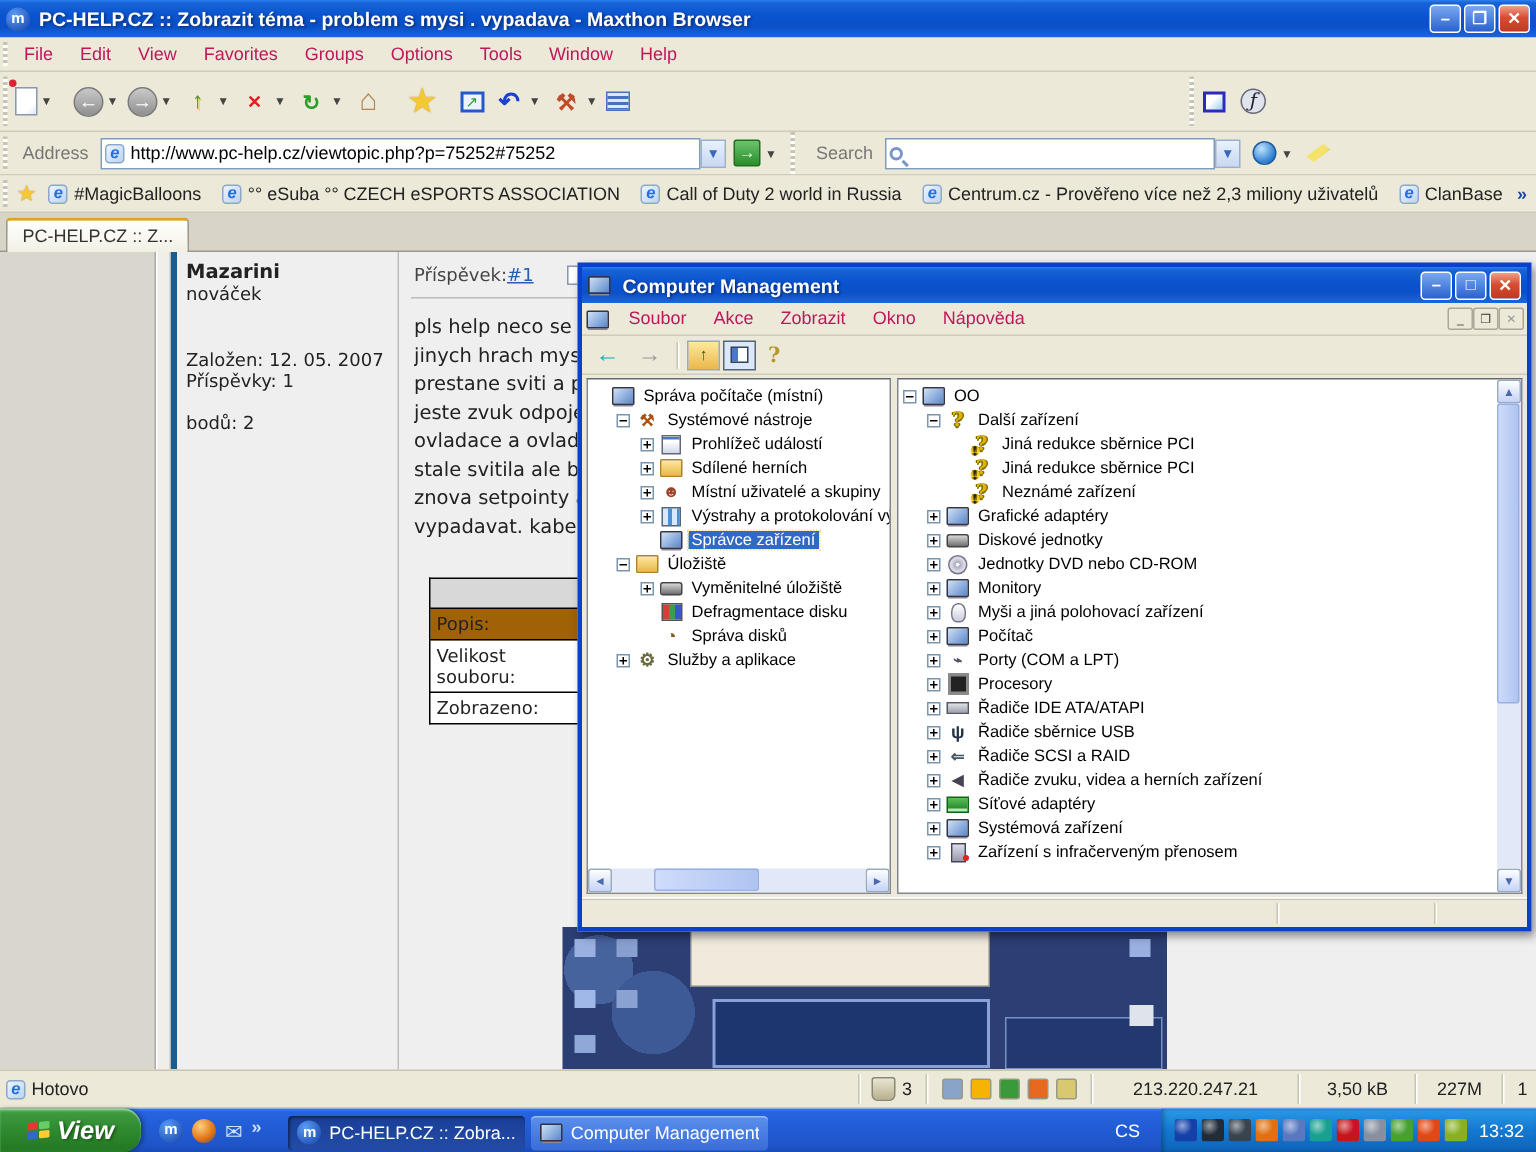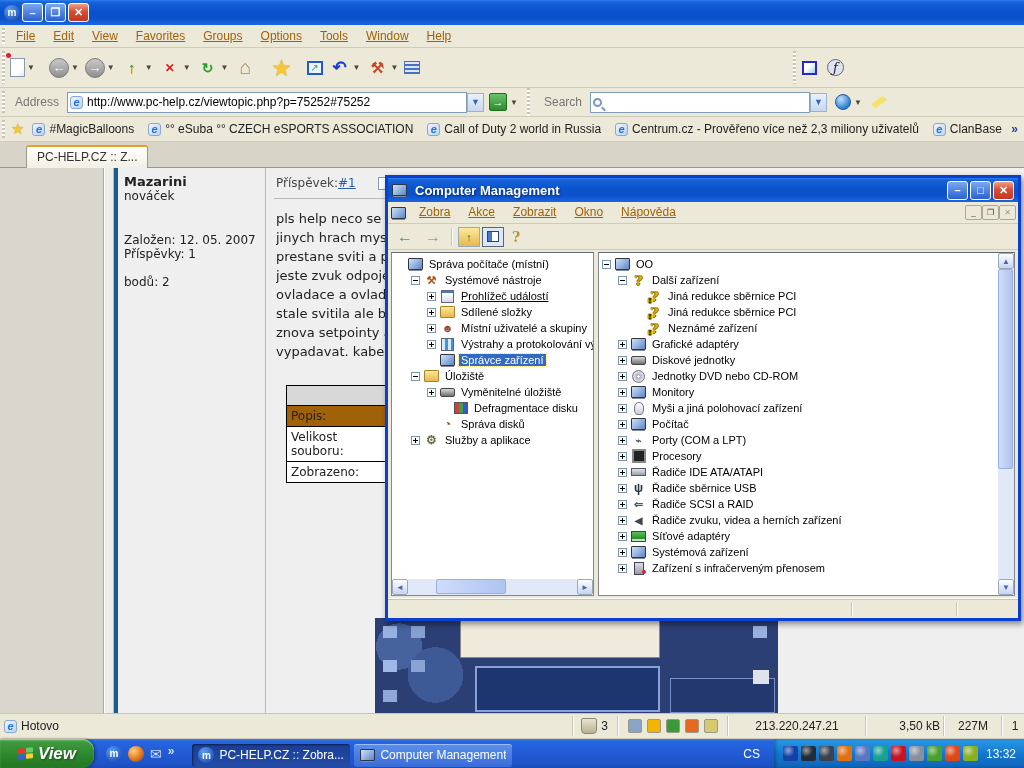--- a/index.html
+++ b/index.html
@@ -8,21 +8,21 @@
   .abs { position:absolute; }
 
   
   .xp-titlebar { background:linear-gradient(180deg,#2a80f2 0%,#1863d6 8%,#0a54d0 40%,#0a50c8 70%,#1a66e0 100%);
     color:#fff; font-weight:bold; display:flex; align-items:center; padding:0 4px; }
   .xp-btn { width:21px; height:19px; border:1px solid #fff; border-radius:3px; margin-left:2px;
     background:linear-gradient(180deg,#7ba8f0,#2a61cf); color:#fff; font-size:11px; font-weight:bold;
     display:flex; align-items:center; justify-content:center; }
   .xp-btn.close { background:linear-gradient(180deg,#f0a088,#d84c32 45%,#c03a20); }
   .bar { background:#ece9d8; border-bottom:1px solid #d0ccbc; }
-  .menu-item { display:inline-block; padding:3px 9px 4px; color:#a16207;text-decoration:underline; }
+  .menu-item { display:inline-block; padding:3px 9px 4px; color:#be185d; }
   .vsep { width:2px; height:80%; border-left:1px solid #c8c4b4; border-right:1px solid #fff; margin:0 3px; align-self:center; }
   .grip { width:4px; align-self:stretch; margin:3px 2px;
     background:repeating-linear-gradient(180deg,#c8c4b4 0 2px,#fff 2px 4px); width:3px; }
 
   
   .tbtn { display:flex; align-items:center; padding:2px 3px; height:32px; }
   .tbtn .drop { font-size:8px; color:#444; margin-left:2px; }
   .gi { width:22px; height:22px; display:flex; align-items:center; justify-content:center; position:relative; font-weight:bold; }
   .gi-page { width:15px; height:19px; background:linear-gradient(135deg,#fff 70%,#dfe8f4); border:1px solid #8898b0; }
   .gi-circle { width:20px; height:20px; border-radius:50%; background:linear-gradient(180deg,#c9c9c9,#8f8f8f); border:1px solid #7a7a7a;
@@ -52,21 +52,21 @@
   .gi-lens { width:9px; height:9px; border:2px solid #7a96c8; border-radius:50%; position:relative; }
   .gi-lens::after { content:""; position:absolute; width:5px; height:2px; background:#7a96c8; transform:rotate(45deg); left:6px; top:8px; }
 
   
   .field { background:#fff; border:1px solid #7f9db9; display:flex; align-items:center; height:21px; padding:0 2px; }
   .dropbox { width:17px; height:19px; background:linear-gradient(180deg,#e9f1fc,#c7d8f2); border:1px solid #9ab0d0;
     color:#3a68b8; font-size:9px; display:flex; align-items:center; justify-content:center; }
 
   
   .tab { border:1px solid #9a9a8a; border-bottom:none; border-top:2px solid #e8a020; background:linear-gradient(180deg,#fff,#f2f0e4);
-    border-radius:3px 3px 0 0; padding:3px 10px 4px; color:#333;margin-left:22px; }
+    border-radius:3px 3px 0 0; padding:3px 10px 4px; color:#333; }
 
   
   .forum-text { font-family:"DejaVu Sans", sans-serif; color:#222; }
 
   
   #cm-window { border:3px solid #0a3fd0; box-shadow:2px 3px 6px rgba(0,0,0,.45); background:#ece9d8; }
   .cm-pane { background:#fff; border:1px solid #828790; border-top-color:#646a72; }
 
   
   .trow { height:16px; display:flex; align-items:center; white-space:nowrap; font-size:11px; color:#000; }
@@ -133,20 +133,21 @@
   .taskbtn.active { background:linear-gradient(180deg,#1a3e96,#234ca8); box-shadow:inset 1px 1px 2px rgba(0,0,0,.5); }
   .trayicon { width:15px; height:15px; border-radius:2px; margin-left:3px; flex:none; }
 </style>
 </head>
 <body>
 
 <div class="abs" style="left:0;top:0;width:1024px;height:739px;background:#ece9d8;">
 
   <div class="abs xp-titlebar" style="left:0;top:0;width:1024px;height:25px;">
     <span class="gi-maxthon">m</span>
+    <span style="margin-left:6px;font-size:13px;text-shadow:1px 1px 2px #0a2a6a;flex:1;white-space:nowrap;overflow:hidden;">PC-HELP.CZ :: Zobrazit téma - problem s mysi . vypadava - Maxthon Browser</span>
     <span class="xp-btn">–</span>
     <span class="xp-btn">❐</span>
     <span class="xp-btn close">✕</span>
   </div>
 
   <div class="abs bar" style="left:0;top:25px;width:1024px;height:23px;display:flex;align-items:center;">
     <span class="grip"></span>
     <span id="browser-menu" style="display:flex;">
         <span class="menu-item">File</span>
         <span class="menu-item">Edit</span>
@@ -355,42 +356,42 @@
     <span id="status-icons" style="display:flex;align-items:center;gap:5px;margin:0 6px;">
         <span style="width: 14px; height: 14px; border-radius: 2px; border: 1px solid rgb(153, 153, 136); background: rgb(138, 164, 200);"></span>
         <span style="width: 14px; height: 14px; border-radius: 2px; border: 1px solid rgb(153, 153, 136); background: rgb(244, 180, 0);"></span>
         <span style="width: 14px; height: 14px; border-radius: 2px; border: 1px solid rgb(153, 153, 136); background: rgb(58, 154, 58);"></span>
         <span style="width: 14px; height: 14px; border-radius: 2px; border: 1px solid rgb(153, 153, 136); background: rgb(232, 104, 32);"></span>
         <span style="width: 14px; height: 14px; border-radius: 2px; border: 1px solid rgb(153, 153, 136); background: rgb(216, 200, 112);"></span>
       </span>
     <span class="vsep"></span>
     <span style="width:130px;text-align:center;">213.220.247.21</span>
     <span class="vsep"></span>
-    <span style="width:70px;text-align:right;">3,50 kB</span>
+    <span style="width:70px;text-align:center;">3,50 kB</span>
     <span class="vsep"></span>
     <span style="width:50px;text-align:center;">227M</span>
     <span class="vsep"></span>
     <span style="width:18px;text-align:center;">1</span>
   </div>
 </div>
 
 <div id="cm-window" class="abs" style="left:385px;top:175px;width:636px;height:446px;">
 
   <div class="xp-titlebar" style="height:24px;">
     <span class="ticon ic-monitor"></span>
     <span style="margin-left:4px;font-size:13px;text-shadow:1px 1px 2px #0a2a6a;flex:1;">Computer Management</span>
     <span class="xp-btn">–</span>
     <span class="xp-btn">□</span>
     <span class="xp-btn close">✕</span>
   </div>
 
   <div class="bar" style="height:22px;display:flex;align-items:center;">
     <span class="ticon ic-monitor" style="margin-left:3px;"></span>
     <span id="cm-menu" style="display:flex;flex:1;">
-        <span class="menu-item">Zobra</span>
+        <span class="menu-item">Soubor</span>
         <span class="menu-item">Akce</span>
         <span class="menu-item">Zobrazit</span>
         <span class="menu-item">Okno</span>
         <span class="menu-item">Nápověda</span>
       </span>
     <span class="sb-btn" style="width:17px;height:15px;background:#ece9d8;border:1px solid #aca899;color:#333;">_</span>
     <span class="sb-btn" style="width:17px;height:15px;background:#ece9d8;border:1px solid #aca899;color:#333;">❐</span>
     <span class="sb-btn" style="width:17px;height:15px;background:#ece9d8;border:1px solid #aca899;color:#999;margin-right:2px;">✕</span>
   </div>
 
@@ -412,29 +413,29 @@
           <div class="trow" style="padding-left: 0px;">
             <span class="expspace"></span>
             <span class="ticon ic-monitor"></span>
             <span class="tlabel">Správa počítače (místní)</span>
           </div>
           <div class="trow" style="padding-left: 16px;">
             <span class="expbox minus"></span>
             <span class="ticon ic-tools">⚒</span>
             <span class="tlabel">Systémové nástroje</span>
           </div>
-          <div class="trow" style="padding-left: 32px; text-decoration: underline;">
+          <div class="trow" style="padding-left: 32px;">
             <span class="expbox plus"></span>
             <span class="ticon ic-book"></span>
             <span class="tlabel">Prohlížeč událostí</span>
           </div>
           <div class="trow" style="padding-left: 32px;">
             <span class="expbox plus"></span>
             <span class="ticon ic-folder"></span>
-            <span class="tlabel">Sdílené složky</span>
+            <span class="tlabel">Sdílené herních</span>
           </div>
           <div class="trow" style="padding-left: 32px;">
             <span class="expbox plus"></span>
             <span class="ticon ic-users">☻</span>
             <span class="tlabel">Místní uživatelé a skupiny</span>
           </div>
           <div class="trow" style="padding-left: 32px;">
             <span class="expbox plus"></span>
             <span class="ticon ic-chart"></span>
             <span class="tlabel">Výstrahy a protokolování výk</span>
@@ -447,21 +448,21 @@
           <div class="trow" style="padding-left: 16px;">
             <span class="expbox minus"></span>
             <span class="ticon ic-folder"></span>
             <span class="tlabel">Úložiště</span>
           </div>
           <div class="trow" style="padding-left: 32px;">
             <span class="expbox plus"></span>
             <span class="ticon ic-drive"></span>
             <span class="tlabel">Vyměnitelné úložiště</span>
           </div>
-          <div class="trow" style="padding-left: 32px; justify-content: center;">
+          <div class="trow" style="padding-left: 32px;">
             <span class="expspace"></span>
             <span class="ticon ic-defrag"></span>
             <span class="tlabel">Defragmentace disku</span>
           </div>
           <div class="trow" style="padding-left: 32px;">
             <span class="expspace"></span>
             <span class="ticon ic-pie">◔</span>
             <span class="tlabel">Správa disků</span>
           </div>
           <div class="trow" style="padding-left: 16px;">

